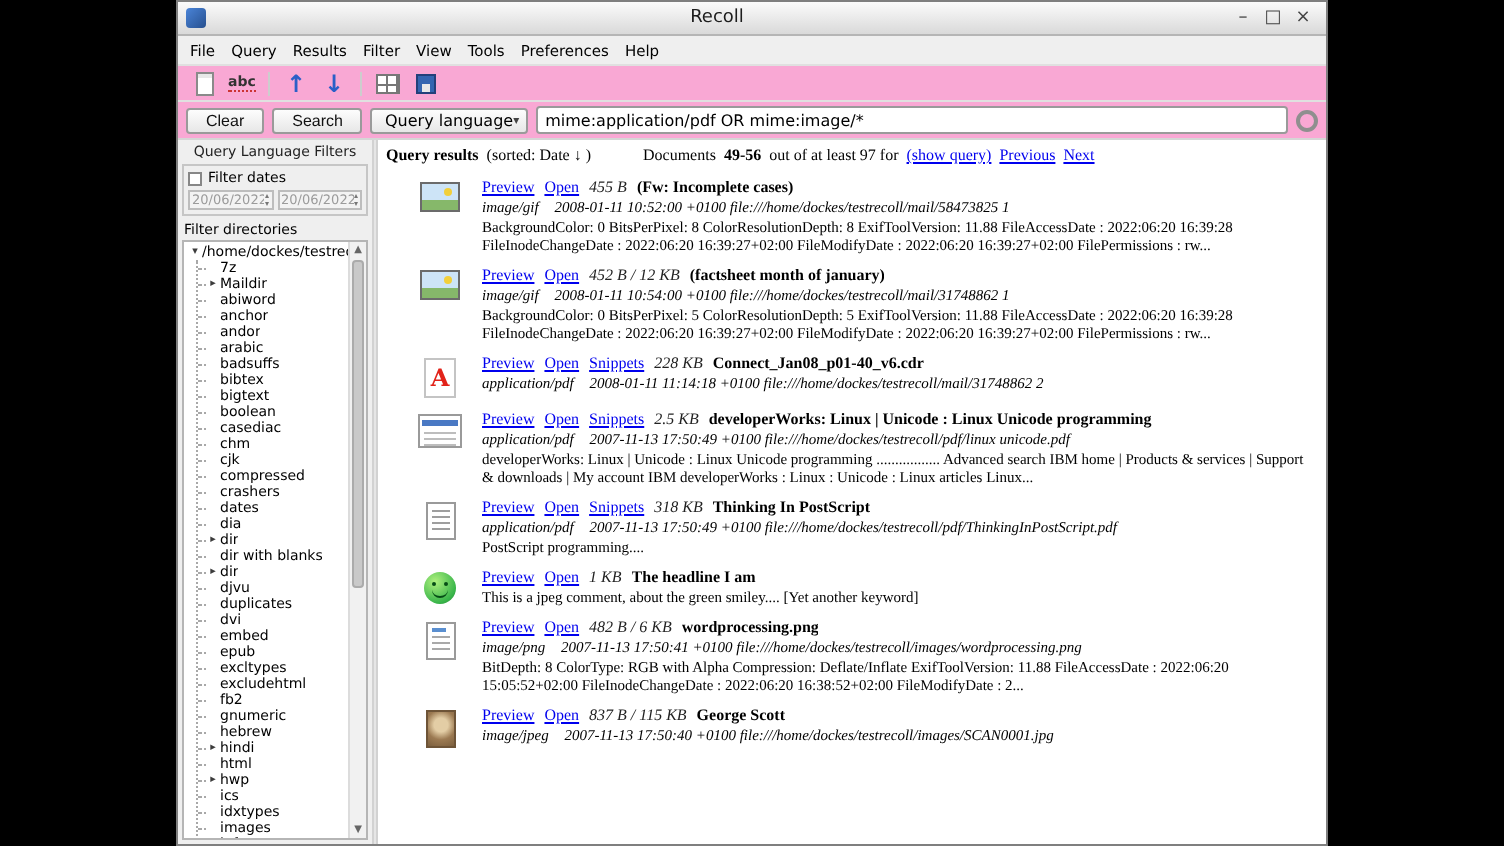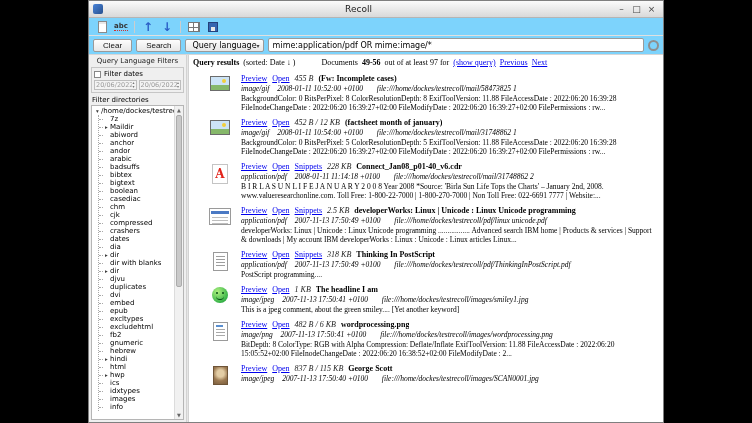--- a/index.html
+++ b/index.html
@@ -1,18 +1,18 @@
 <!DOCTYPE html>
 <html><head>
 <meta charset="utf-8">
 <style>
   * { margin:0; padding:0; box-sizing:border-box; }
   html,body { width:752px; height:423px; overflow:hidden; }
   body { background:#000; display:flex; justify-content:center; font-family:"DejaVu Sans","Liberation Sans",sans-serif; color:#000; }
-  .window { width:576px; height:423px; background:#7dd3fc; border:1px solid #7f7f7f; display:flex; flex-direction:column; }
+  .window { width:576px; height:423px; background:#f9a8d4; border:1px solid #7f7f7f; display:flex; flex-direction:column; }
 
   
   .titlebar { height:17px; background:linear-gradient(#fbfbfb,#d9d9d9); border-bottom:1px solid #b5b5b5; display:flex; align-items:center; padding:0 4px; flex:none; }
   .app-icon { width:10px; height:10px; background:linear-gradient(135deg,#4a84d8,#27508f); border-radius:2px; flex:none; }
   .titlebar .title { flex:1; text-align:center; font-size:9px; color:#1d1d1d; }
   .win-btn { width:15px; text-align:center; font-size:9px; color:#444; line-height:15px; cursor:default; }
 
   
   .menubar { height:15px; display:flex; align-items:center; font-size:7.5px; background:#efefef; border-bottom:1px solid #e0e0e0; flex:none; padding-left:2px; }
   .menu-item { padding:1px 4px; white-space:nowrap; }
@@ -73,21 +73,21 @@
   .link { color:#0000ee; text-decoration:underline; cursor:pointer; }
   .results-list { flex:1; overflow:hidden; padding:3px 3px 0 14px; }
   .result { display:flex; gap:5px; padding:2px 1px 4px; }
   .result-iconbox { width:32px; flex:none; display:flex; justify-content:center; align-items:flex-start; padding-top:2px; }
   .result-body { flex:1; min-width:0; }
   .line1 { font-size:8px; display:flex; align-items:baseline; gap:5px; white-space:nowrap; overflow:hidden; }
   .line1 .size { font-style:italic; color:#222; }
   .line1 .rtitle { font-weight:bold; overflow:hidden; text-overflow:ellipsis; }
   .line2 { font-size:7.5px; font-style:italic; white-space:nowrap; overflow:hidden; margin-top:1px; }
   .line2 .mime { margin-right:6px; }
-  .line2 .date { margin-right:12px; }
+  .line2 .date { }
   .abstract { font-size:7.5px; line-height:9px; max-height:28px; overflow:hidden; margin-top:1px; color:#000; }
 
   
   .icon-gif-image { width:20px; height:15px; border:1px solid #6b6b6b; background:linear-gradient(180deg,#cde4f7 0 8px,#86b86a 8px); position:relative; }
   .icon-gif-image::after { content:""; position:absolute; top:2px; right:3px; width:4px; height:4px; border-radius:50%; background:#f2cf3a; }
   .icon-pdf { width:16px; height:20px; background:#fff; border:1px solid #c4c4c4; display:flex; align-items:center; justify-content:center; }
   .icon-pdf::after { content:"A"; font-family:"DejaVu Serif","Liberation Serif",serif; font-weight:bold; color:#e2231a; font-size:12px; line-height:12px; }
   .icon-webdoc { width:22px; height:17px; background:#fff; border:1px solid #9a9a9a; position:relative; overflow:hidden; }
   .icon-webdoc::before { content:""; position:absolute; left:1px; right:1px; top:2px; height:3px; background:#4a79c4; }
   .icon-webdoc::after { content:""; position:absolute; left:2px; right:2px; top:8px; height:8px; background:repeating-linear-gradient(#bdbdbd 0 1px,transparent 1px 3px); }
@@ -107,20 +107,30 @@
 <div class="window">
 
   <div class="titlebar">
     <span class="app-icon"></span>
     <span class="title">Recoll</span>
     <span class="win-btn">–</span>
     <span class="win-btn">□</span>
     <span class="win-btn">×</span>
   </div>
 
+  <div class="menubar">
+      <div class="menu-item">File</div>
+      <div class="menu-item">Query</div>
+      <div class="menu-item">Results</div>
+      <div class="menu-item">Filter</div>
+      <div class="menu-item">View</div>
+      <div class="menu-item">Tools</div>
+      <div class="menu-item">Preferences</div>
+      <div class="menu-item">Help</div>
+    </div>
 
   <div class="toolbar">
     <span class="tb-btn">
         <span class="tb-doc"></span>
       </span>
     <span class="tb-btn">
         <span class="tb-abc">abc</span>
       </span>
     <span class="tb-sep"></span>
     <span class="tb-btn">
@@ -414,21 +424,20 @@
                   <span class="link">Snippets</span>
                 </span>
         <span class="size">228 KB</span>
         <span class="rtitle">Connect_Jan08_p01-40_v6.cdr</span>
       </div>
       <div class="line2">
         <span class="mime">application/pdf</span>
         <span class="date">2008-01-11 11:14:18 +0100</span>
         <span class="url">file:///home/dockes/testrecoll/mail/31748862 2</span>
       </div>
-      <div class="abstract">B I R L A S U N L I F E J A N U A R Y 2 0 0 8 Year 2008 *Source: 'Birla Sun Life Tops the Charts' – January 2nd, 2008. www.valueresearchonline.com. Toll Free: 1-800-22-7000 | 1-800-270-7000 | Non Toll Free: 022-6691 7777 | Website:...</div>
     </div>
   </div>
 
   <div class="result">
     <div class="result-iconbox">
               <div class="icon-webdoc"></div>
             </div>
     <div class="result-body">
       <div class="line1">
         <span class="links" style="display: flex; gap: 5px;">
@@ -477,25 +486,20 @@
             </div>
     <div class="result-body">
       <div class="line1">
         <span class="links" style="display: flex; gap: 5px;">
                   <span class="link">Preview</span>
                   <span class="link">Open</span>
                 </span>
         <span class="size">1 KB</span>
         <span class="rtitle">The headline I am</span>
       </div>
-      <div class="line2">
-        <span class="mime">image/jpeg</span>
-        <span class="date">2007-11-13 17:50:41 +0100</span>
-        <span class="url">file:///home/dockes/testrecoll/images/smiley1.jpg</span>
-      </div>
       <div class="abstract">This is a jpeg comment, about the green smiley.... [Yet another keyword]</div>
     </div>
   </div>
 
   <div class="result">
     <div class="result-iconbox">
               <div class="icon-pagethumb"></div>
             </div>
     <div class="result-body">
       <div class="line1">

